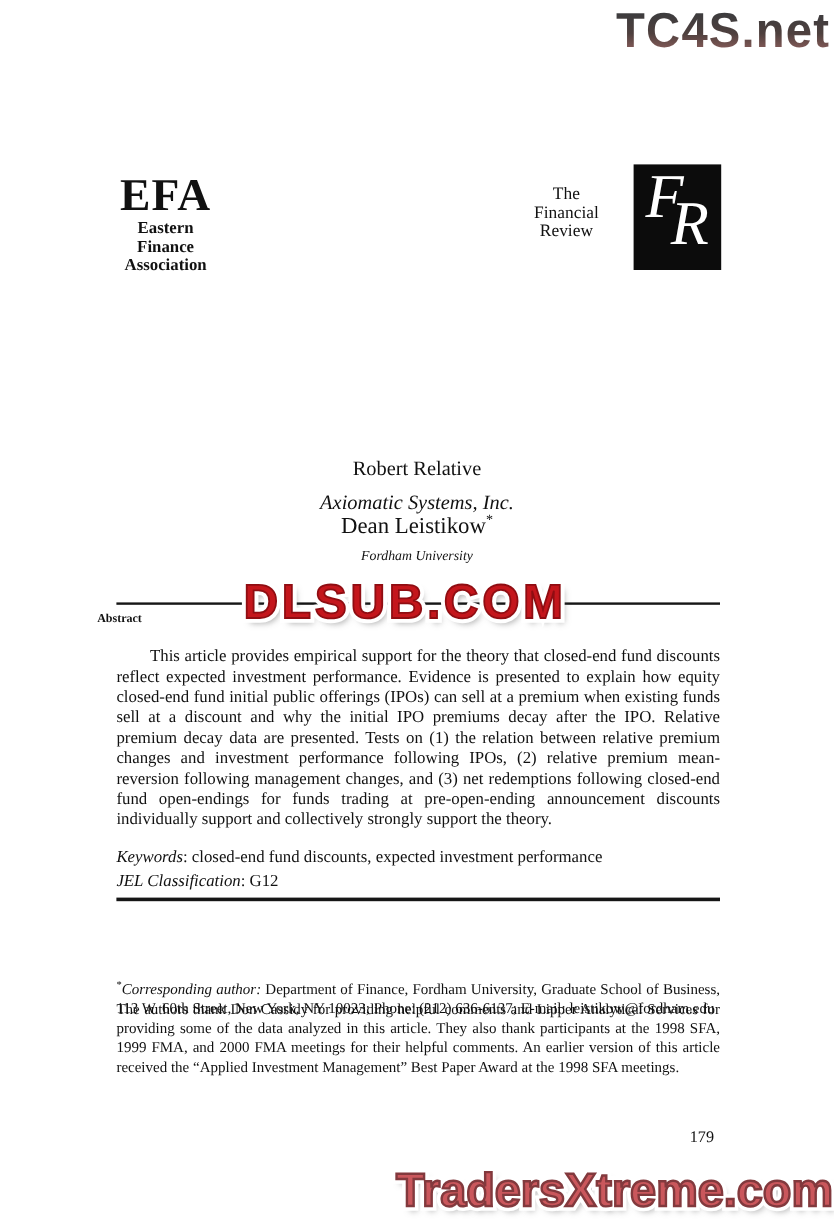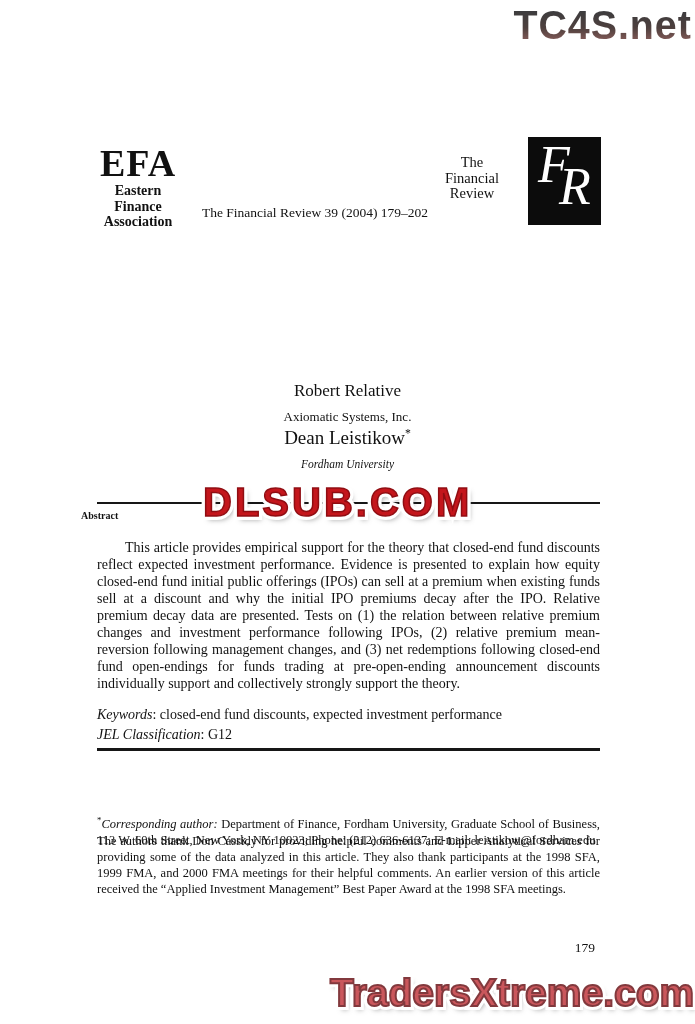--- a/index.html
+++ b/index.html
@@ -43,21 +43,21 @@
   .frbox{position:absolute;left:528px;top:137px;width:73px;height:88px;background:#0c0c0c;}
   .frbox span{position:absolute;color:#fff;font-style:italic;font-size:52px;
     font-family:"Liberation Serif",serif;line-height:1;}
   .frbox .f{left:10px;top:2px;}
   .frbox .r{left:31px;top:24px;}
   
   .title{position:absolute;left:0;top:300px;width:695px;text-align:center;
     font-size:25.5px;font-weight:bold;line-height:32px;}
   .centerline{position:absolute;left:0;width:695px;text-align:center;}
   .a-name1{top:381px;font-size:17px;}
-  .a-aff1{top:409px;font-size:13px;}
+  .a-aff1{top:409px;font-size:17px;font-style:italic;}
   .a-name2{top:427px;font-size:19px;}
   .a-name2 sup{font-size:62%;vertical-align:super;}
   .a-aff2{top:458px;font-size:11.5px;font-style:italic;}
   
   .rule{position:absolute;left:97px;width:503px;background:#161616;}
   .rule1{top:502px;height:2px;}
   .rule2{top:748px;height:3px;}
   
   .abs-h{position:absolute;left:81px;top:510px;font-size:10px;font-weight:bold;}
   .abs-p{position:absolute;left:97px;top:539px;width:503px;
@@ -80,21 +80,20 @@
 
   <div class="wm-tc4s">TC4S.net</div>
 
   <div class="efa">
     <div class="acr">EFA</div>
     <div class="sub">Eastern</div>
     <div class="sub">Finance</div>
     <div class="sub">Association</div>
   </div>
 
-  <div class="citation">The Financial Review 39 (2004) 179–202</div>
 
   <div class="jname">
     <div>The</div>
     <div>Financial</div>
     <div>Review</div>
   </div>
 
   <div class="frbox">
     <span class="f">F</span>
     <span class="r">R</span>

